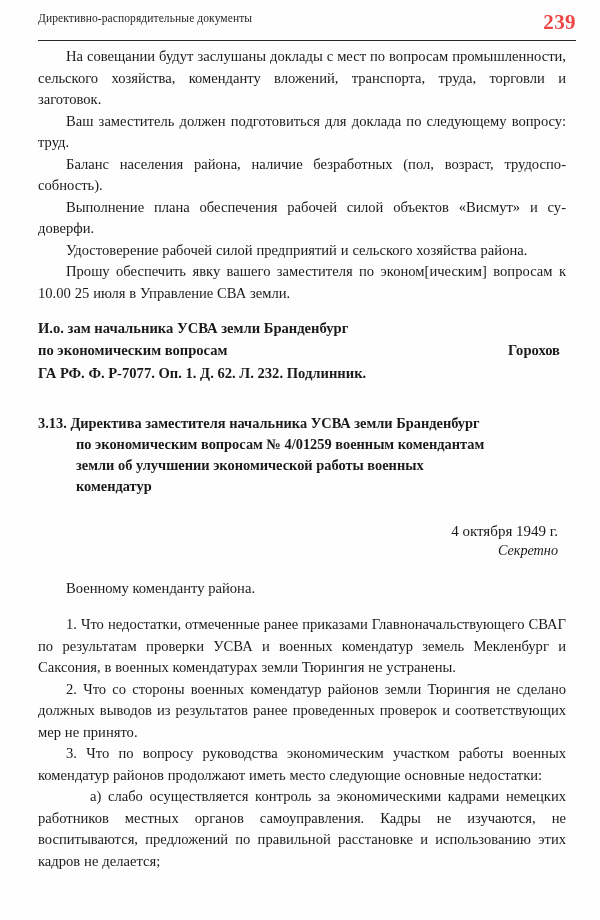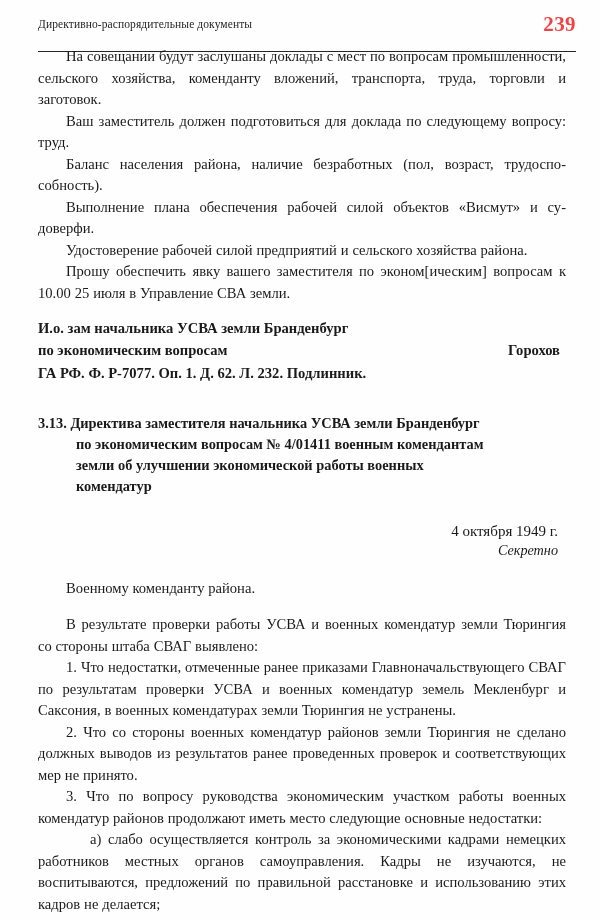--- a/index.html
+++ b/index.html
@@ -18,24 +18,24 @@
     box-sizing: border-box;
   }
   
   .runhead {
     position: absolute;
     left: 38px;
     right: 24px;
     top: 12px;
     height: 24px;
     display: flex;
-    align-items: center;
+    align-items: flex-start;
     justify-content: space-between;
     border-bottom: 1.5px solid #262626;
-    padding-bottom: 15px;
+    padding-bottom: 4px;
   }
   .runhead-title {
     font-size: 11.5px;
     letter-spacing: 0.1px;
     color: #1f1f1f;
     line-height: 1.1;
   }
   .runhead-pageno {
     font-size: 21px;
     font-weight: 700;
@@ -146,33 +146,32 @@
       <div>И.о. зам начальника УСВА земли Бранденбург</div>
       <div class="sig-row">
         <span>по экономическим вопросам</span>
         <span class="sig-name">Горохов</span>
       </div>
       <div class="archive-ref">ГА РФ. Ф. Р-7077. Оп. 1. Д. 62. Л. 232. Подлинник.</div>
     </div>
 
     <div class="section-heading">
       <span class="hang"><span>3.13.</span>&nbsp;<span>Директива заместителя начальника УСВА земли Бранденбург</span></span>
-      <span class="cont">по экономическим вопросам № 4/01411 военным комендантам</span>
+      <span class="cont">по экономическим вопросам № 4/01259 военным комендантам</span>
       <span class="cont">земли об улучшении экономической работы военных</span>
       <span class="cont">комендатур</span>
     </div>
 
     <div class="dateline">4 октября 1949 г.</div>
     <div class="secret">Секретно</div>
 
     <div class="addressee">Военному коменданту района.</div>
 
     <div class="gap-md"></div>
 
-    <p class="para">В результате проверки работы УСВА и военных комендатур земли Тюрин­гия со стороны штаба СВАГ выявлено:</p>
     <p class="para">1. Что недостатки, отмеченные ранее приказами Главноначальствующего СВАГ по результатам проверки УСВА и военных комендатур земель Меклен­бург и Саксония, в военных комендатурах земли Тюрингия не устранены.</p>
     <p class="para">2. Что со стороны военных комендатур районов земли Тюрингия не сдела­но должных выводов из результатов ранее проведенных проверок и соответст­вующих мер не принято.</p>
     <p class="para">3. Что по вопросу руководства экономическим участком работы воен­ных комендатур районов продолжают иметь место следующие основные не­достатки:</p>
 
     <p class="para sub-indent">а) слабо осуществляется контроль за экономическими кадрами немец­ких работников местных органов самоуправления. Кадры не изучаются, не воспитываются, предложений по правильной расстановке и использованию этих кадров не делается;</p>
 
   </div>
 </div>
 
 </body></html>

